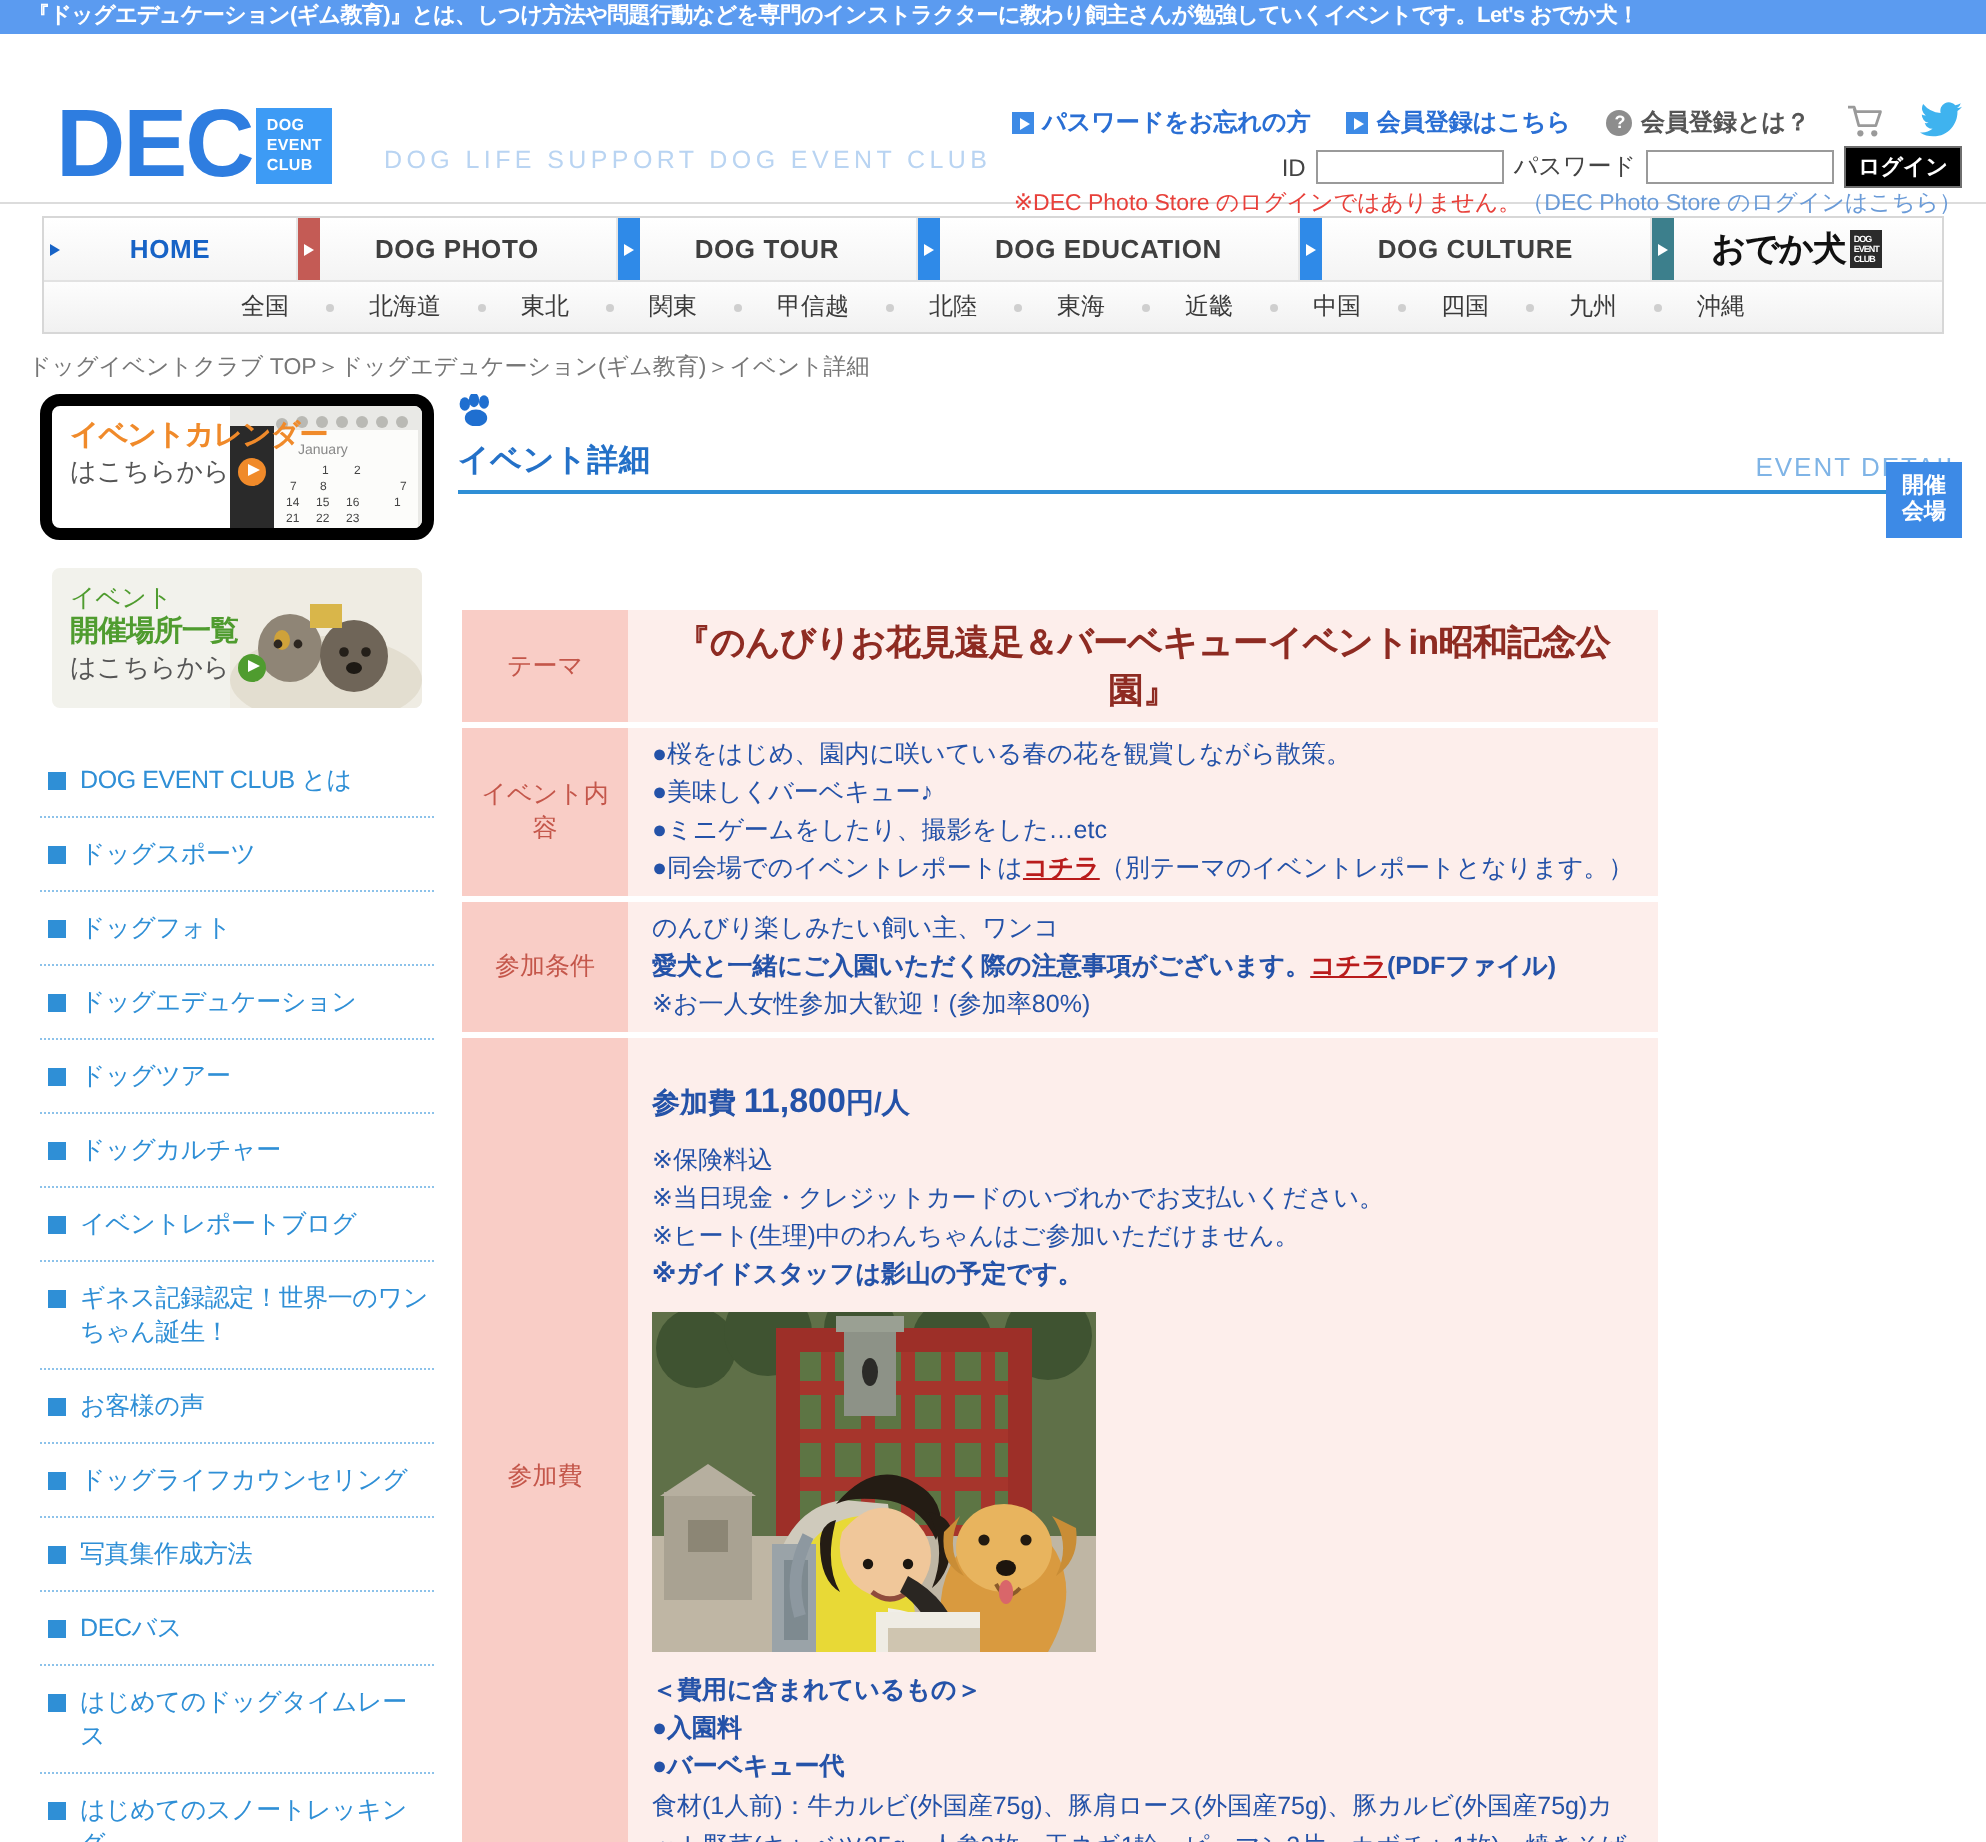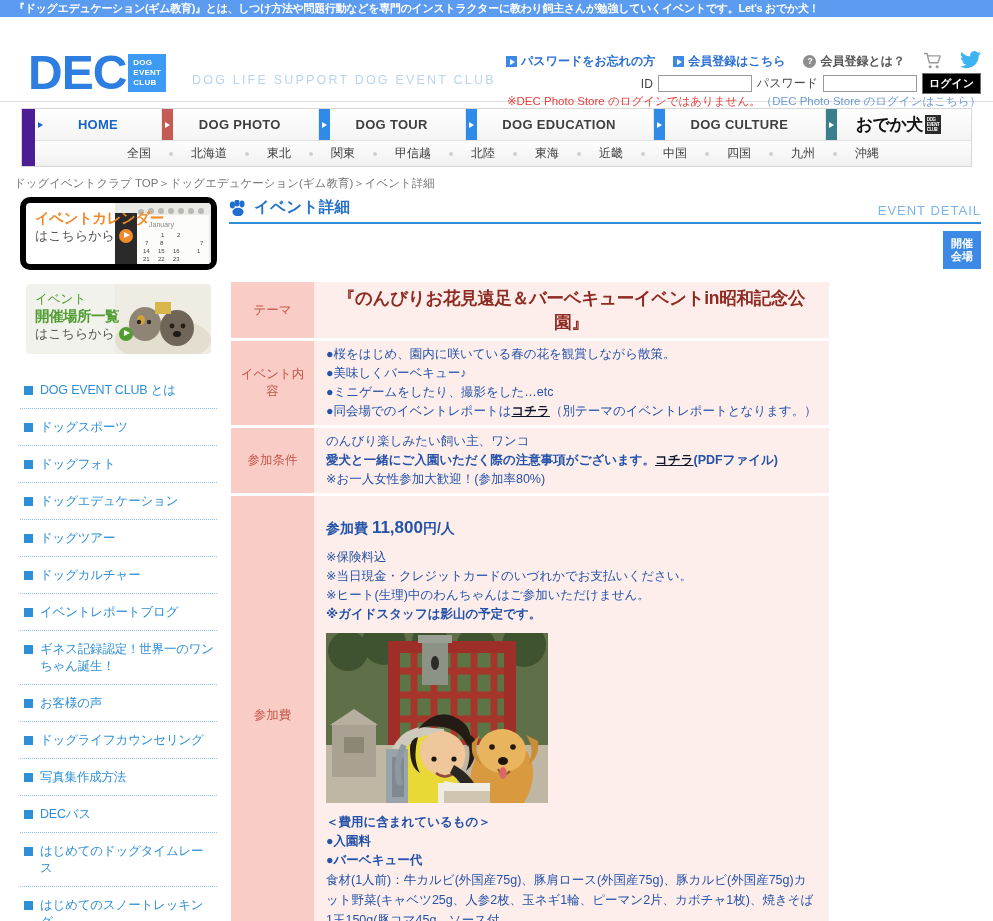--- a/index.html
+++ b/index.html
@@ -166,21 +166,20 @@
   }
   .notice-red .sub {
     color: #6a9bd8;
   }
 
   
   .navwrap {
     margin: 6px 21px 0 21px;
     border: 1px solid #d7d7d7;
     background: #4c1d95;
-    padding-left: 13px;
   }
   .mainnav {
     display: flex;
     height: 31px;
     align-items: stretch;
     border-bottom: 1px solid #e2e2e2;
     background: linear-gradient(#ffffff, #f4f4f4);
   }
   .navitem {
     display: flex;
@@ -340,26 +339,26 @@
   }
   .sec-head {
     display: flex;
     align-items: flex-end;
     justify-content: space-between;
     border-bottom: 2px solid #2f8fd6;
     padding-bottom: 4px;
   }
   .sec-title {
     display: flex;
-    align-items: center;
     gap: 7px;
     font-size: 15.5px;
     font-weight: bold;
     color: #2471c8;
     letter-spacing: 0.3px;
+    flex-direction: column;
   }
   .sec-en {
     font-size: 13px;
     color: #7fb4e6;
     letter-spacing: 1px;
   }
   .venue-btn {
     position: absolute;
     right: 0;
     top: 34px;
@@ -406,21 +405,21 @@
     line-height: 19px;
   }
   .theme-title {
     color: #8e2b22;
     font-size: 17.5px;
     font-weight: bold;
     letter-spacing: -0.3px;
     text-align: center;
     line-height: 24px;
   }
-  .lnk { color: #0f172a; text-decoration: underline; font-weight: bold; cursor: pointer; }
+  .lnk { color: #b91c1c; text-decoration: underline; font-weight: bold; cursor: pointer; }
   .bold { font-weight: bold; }
   .fee-amount { font-size: 14px; font-weight: bold; }
   .fee-amount .num { font-size: 17px; }
   .photo {
     width: 222px;
     height: 170px;
     margin: 9px 0 10px 0;
     display: block;
     border: 0;
   }

